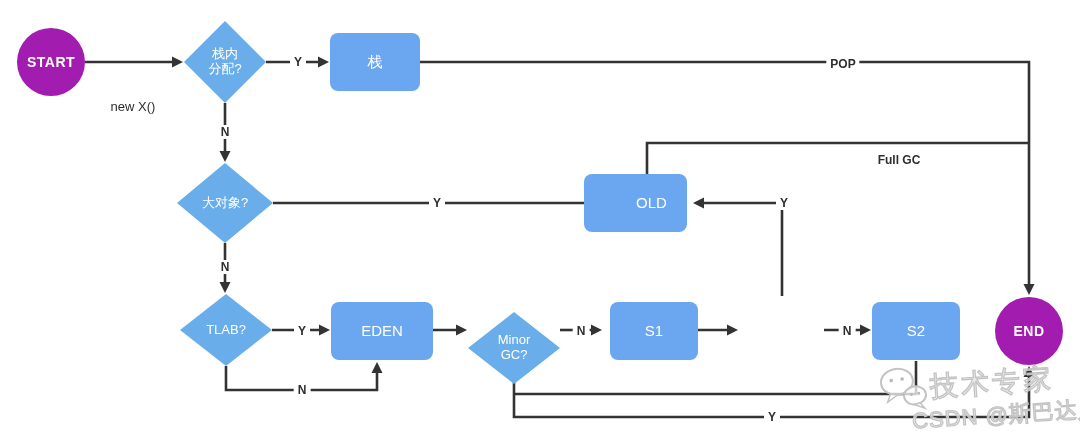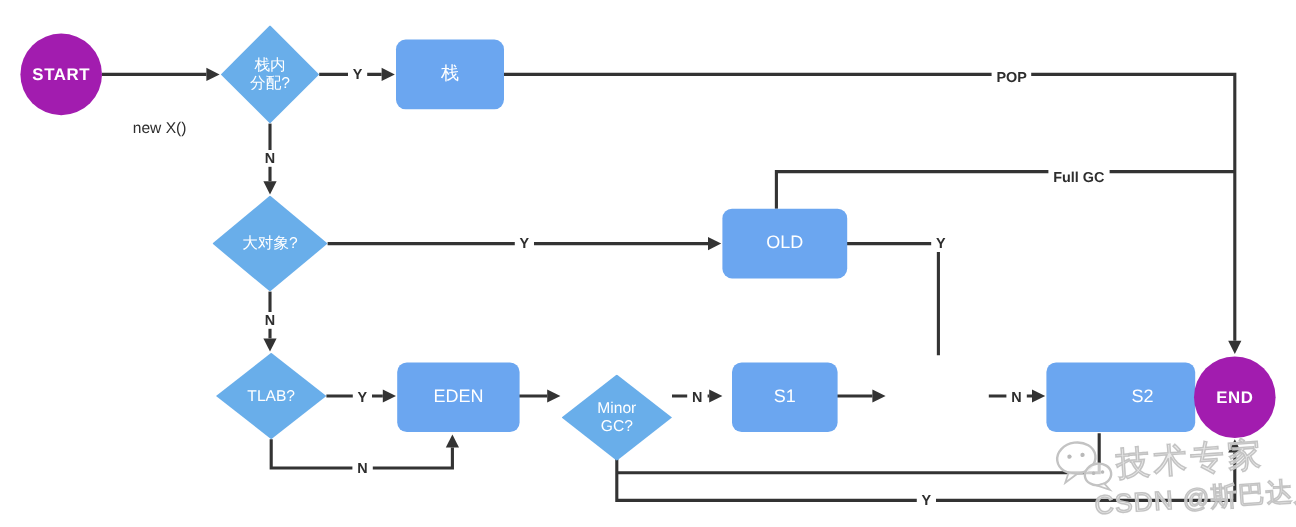--- a/index.html
+++ b/index.html
@@ -18,24 +18,24 @@
   .diamond{background:#69AEEA;clip-path:polygon(50% 0,100% 50%,50% 100%,0 50%);font-size:13px;}
 
   .n-start{left:17px;top:28px;width:68px;height:68px;}
   .n-end{left:995px;top:297px;width:68px;height:68px;}
   .n-stackalloc{left:184px;top:21px;width:82px;height:82px;}
   .n-bigobject{left:177px;top:163px;width:96px;height:80px;}
   .n-tlab{left:180px;top:294px;width:92px;height:72px;}
   .n-minorgc{left:468px;top:312px;width:92px;height:72px;}
   .n-age{left:739px;top:296px;width:86px;height:68px;}
   .n-stack{left:330px;top:33px;width:90px;height:58px;}
-  .n-old{left:602px;top:174px;width:104px;height:58px;}
+  .n-old{left:584px;top:174px;width:71px;height:58px;padding-left:32px;}
   .n-eden{left:331px;top:302px;width:102px;height:58px;}
   .n-s1{left:610px;top:302px;width:88px;height:58px;}
-  .n-s2{left:872px;top:302px;width:88px;height:58px;padding-left:36px;}
+  .n-s2{left:872px;top:302px;width:88px;height:58px;}
 
   .elabel{
     position:absolute;transform:translate(-50%,-50%);
     background:#ffffff;padding:0 4px;color:#2e2e2e;
     font-size:12px;font-weight:bold;white-space:nowrap;
   }
   .elabel.code{font-size:13px;font-weight:normal;margin-top:44px;}
 
   .watermark{position:absolute;left:872px;top:360px;width:210px;height:79px;
              pointer-events:none;}
@@ -135,21 +135,21 @@
 
   <div class="node rect n-s2">S2</div>
 
   <div class="node terminal n-end">END</div>
 
   <div class="elabel code" style="left:133px;top:62px;">new X()</div>
   <div class="elabel" style="left:298px;top:62px;">Y</div>
   <div class="elabel" style="left:843px;top:64px;">POP</div>
   <div class="elabel" style="left:225px;top:132px;">N</div>
   <div class="elabel" style="left:437px;top:203px;">Y</div>
-  <div class="elabel" style="left:899px;top:148px;text-align:center;">Full GC</div>
+  <div class="elabel" style="left:899px;top:160px;text-align:center;">Full GC</div>
   <div class="elabel" style="left:225px;top:267px;">N</div>
   <div class="elabel" style="left:302px;top:331px;">Y</div>
   <div class="elabel" style="left:302px;top:390px;">N</div>
   <div class="elabel" style="left:581px;top:331px;">N</div>
   <div class="elabel" style="left:784px;top:203px;">Y</div>
   <div class="elabel" style="left:847px;top:331px;">N</div>
   <div class="elabel" style="left:772px;top:417px;">Y</div>
 
   <div class="watermark">
     <svg class="wm-icon" width="50" height="50" viewBox="0 0 50 50" xmlns="http://www.w3.org/2000/svg">

